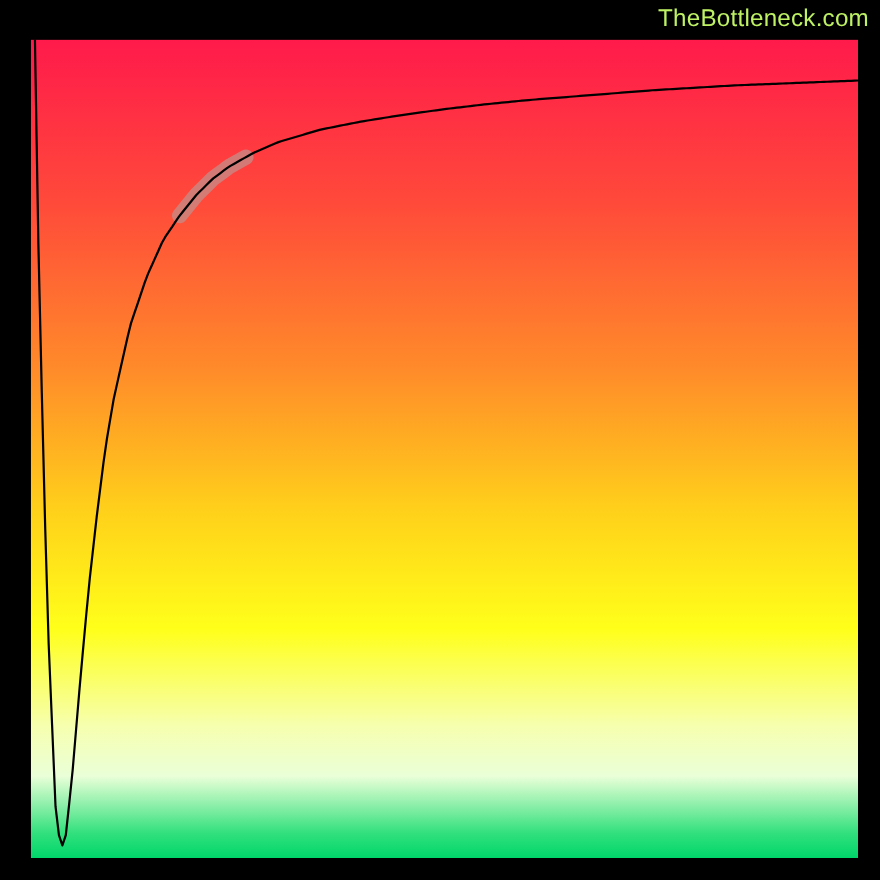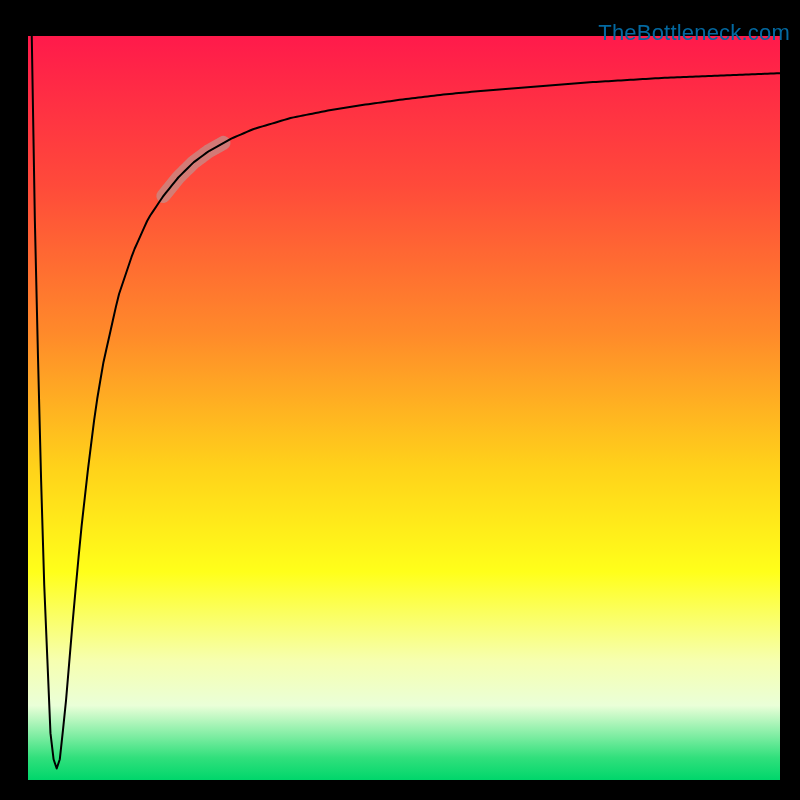--- a/index.html
+++ b/index.html
@@ -11,23 +11,23 @@
     font-family: Arial, Helvetica, sans-serif;
     overflow: hidden;
   }
   .wrap {
     position: relative;
     width: 800px;
     height: 800px;
   }
   .watermark {
     position: absolute;
-    top: 20px;
+    top: 4px;
     right: 10px;
-    color: #0369a1;
+    color: #bef264;
     font-size: 22px;
     letter-spacing: 0.2px;
     pointer-events: none;
   }
   svg {
     display: block;
   }
 </style>
 </head>
 <body>

